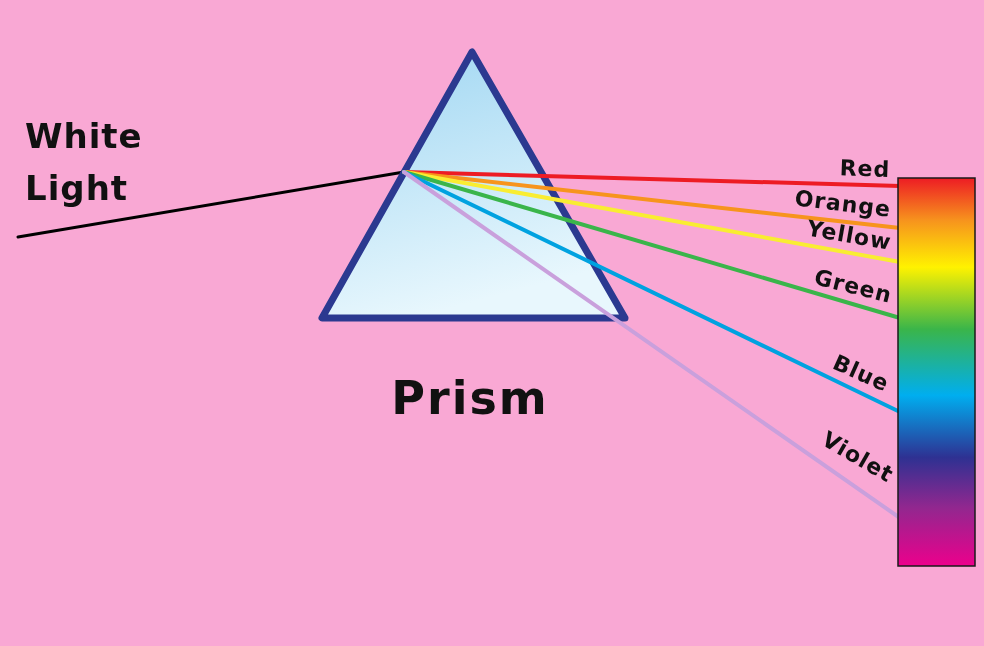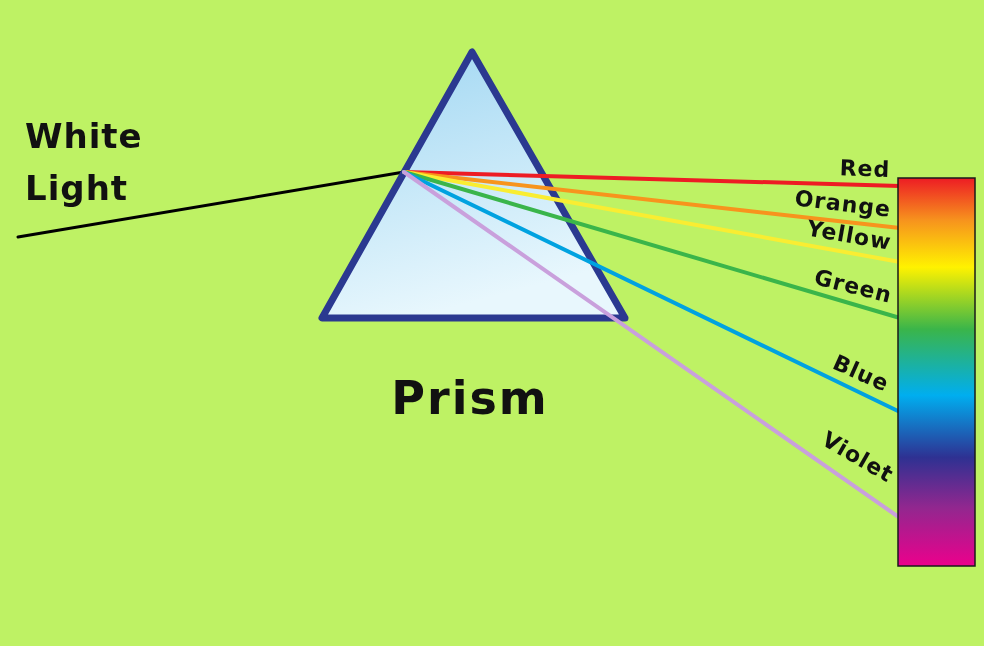--- a/index.html
+++ b/index.html
@@ -4,21 +4,21 @@
 <style>
   html, body {
     margin: 0;
     padding: 0;
     background: #ffffff;
   }
   .canvas {
     position: relative;
     width: 984px;
     height: 646px;
-    background: #bef264;
+    background: #f9a8d4;
     overflow: hidden;
     font-family: "DejaVu Sans", sans-serif;
   }
   svg text {
     font-family: "DejaVu Sans", sans-serif;
     font-weight: 700;
     fill: #111111;
   }
   .big-label {
     font-size: 34px;

